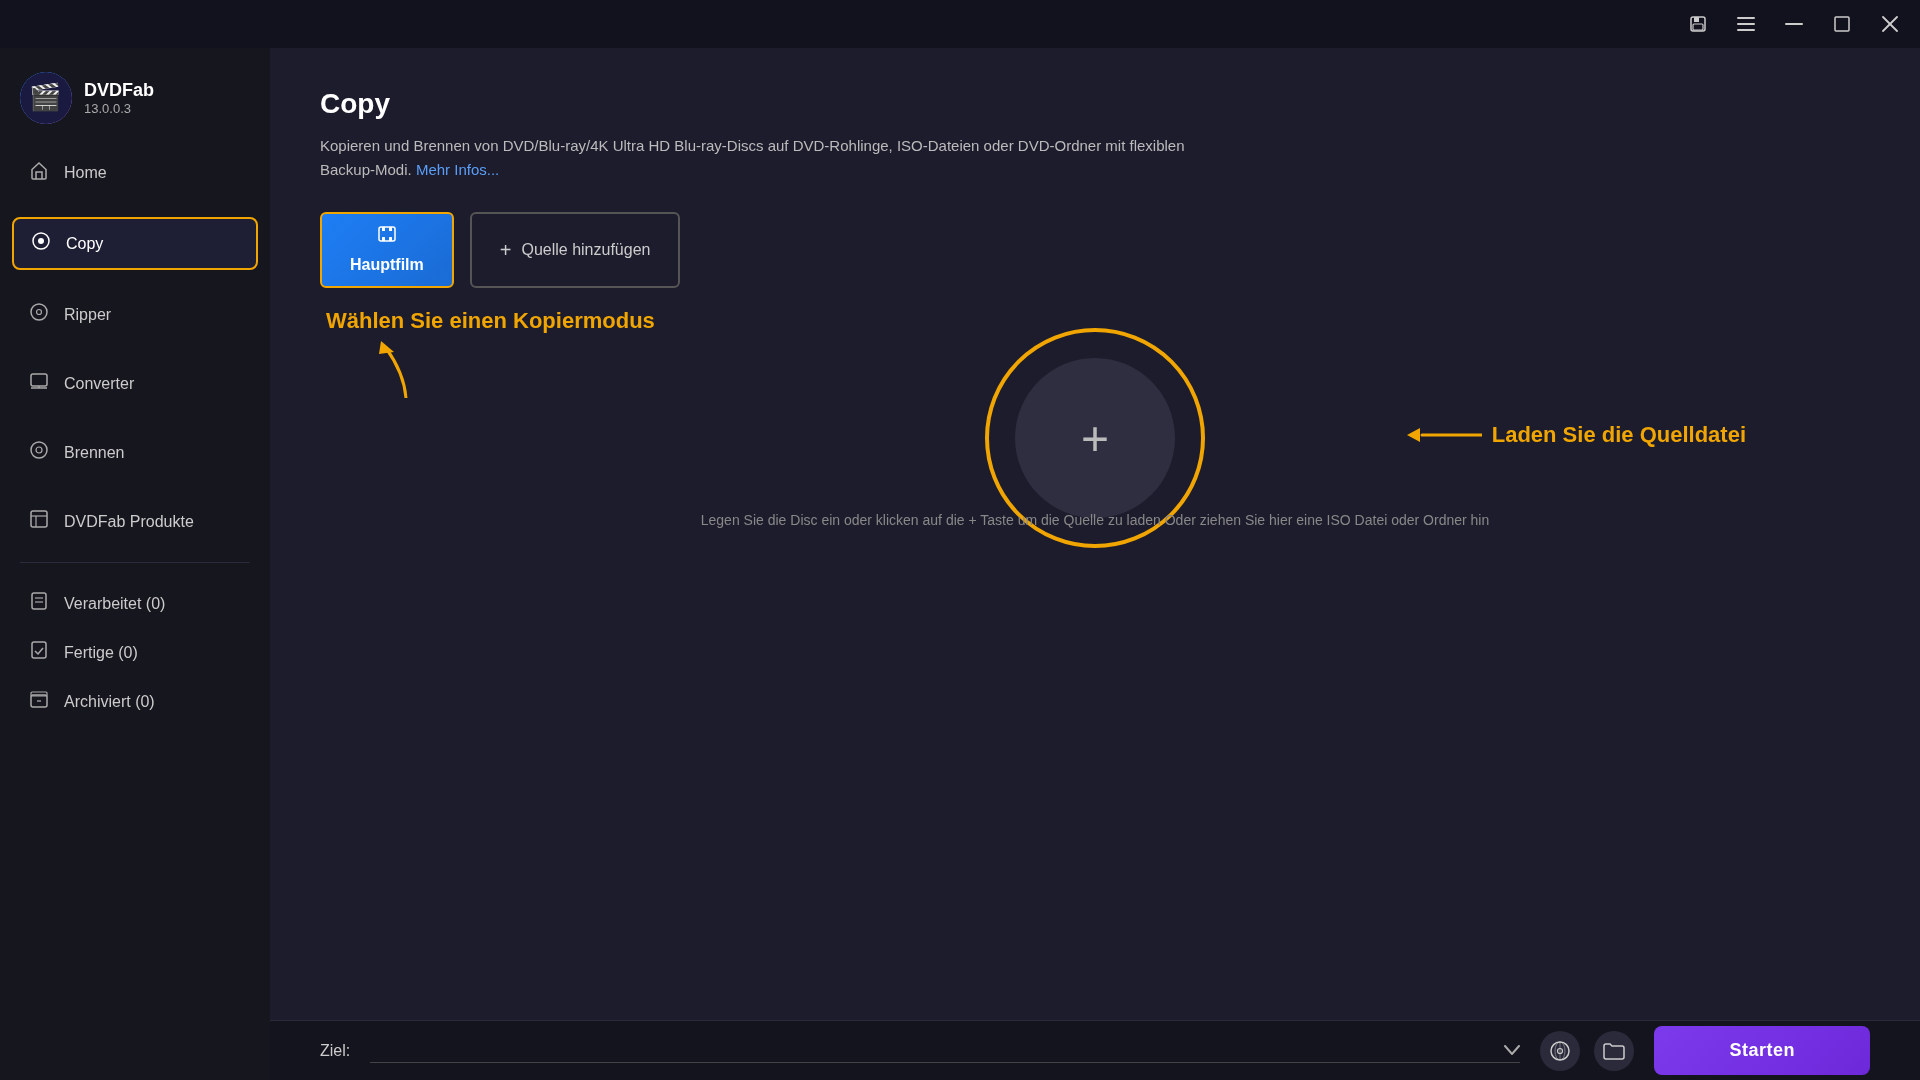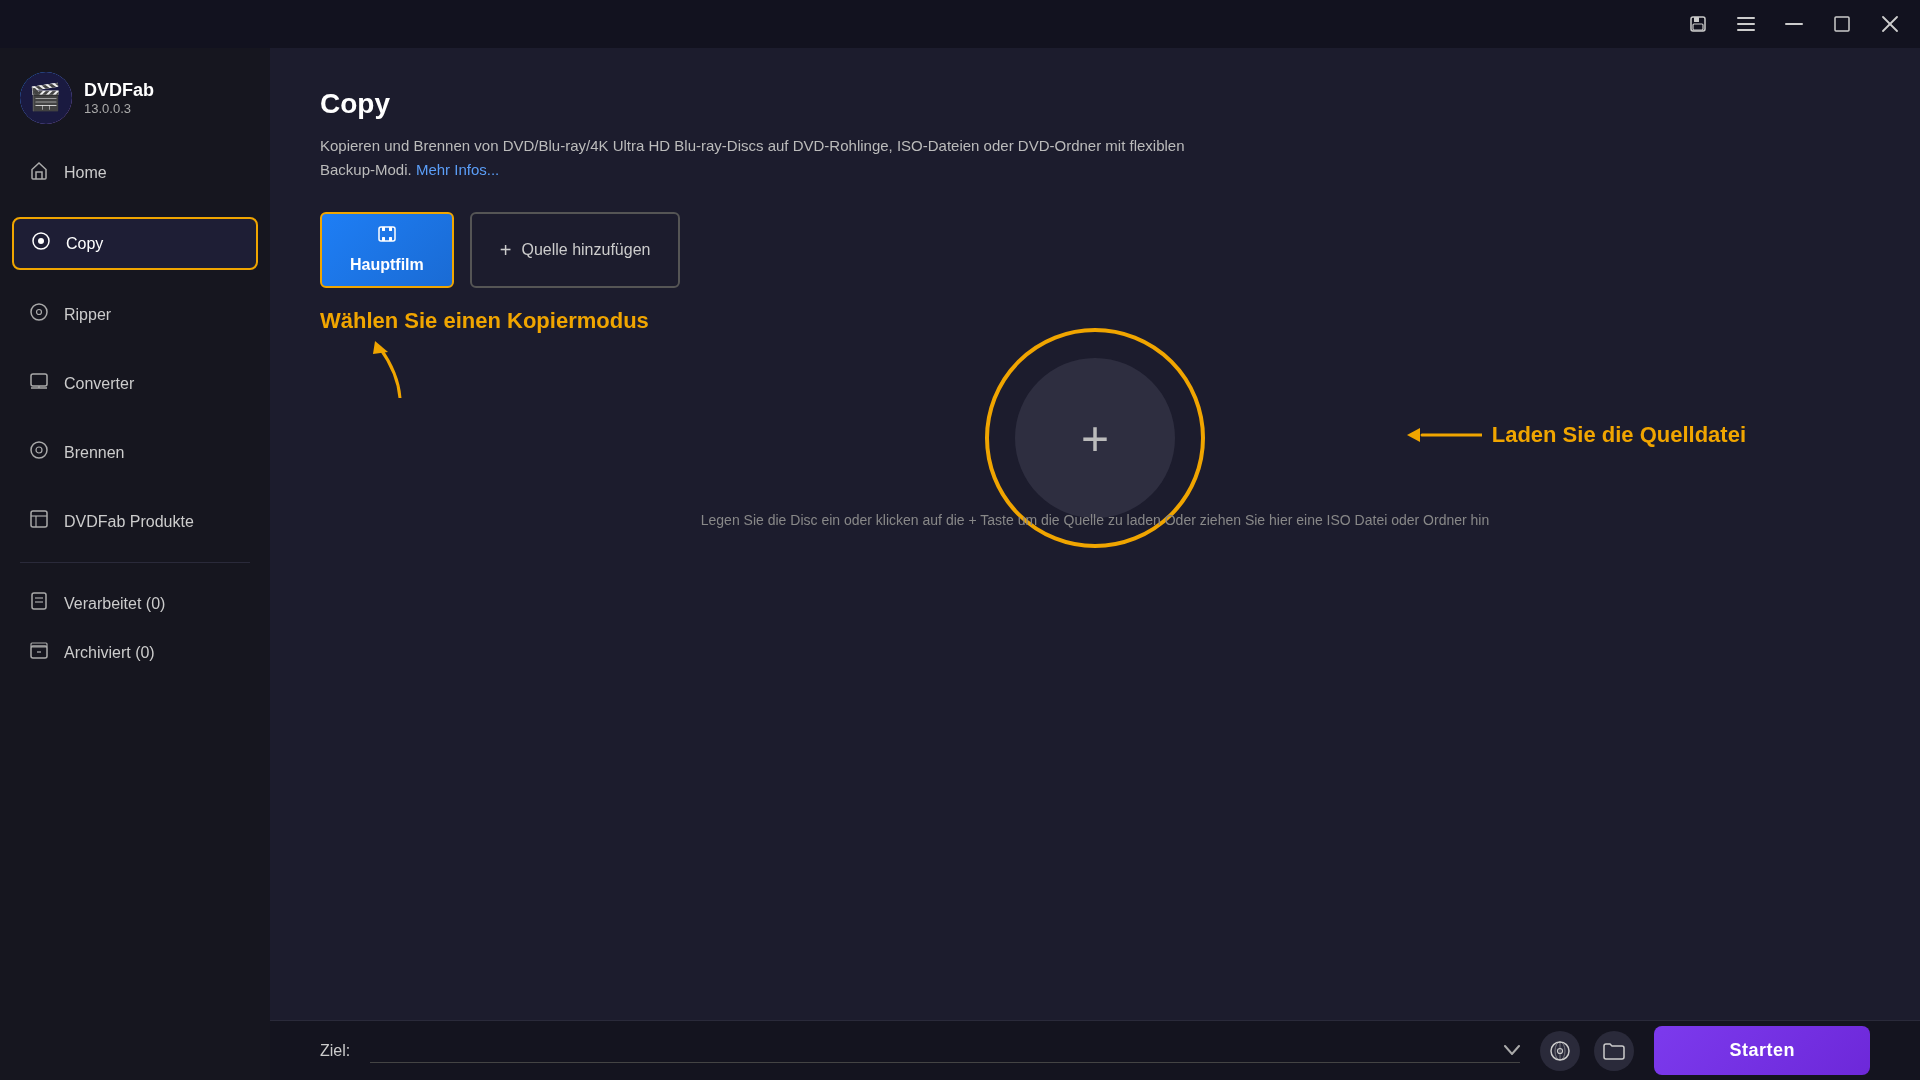--- a/index.html
+++ b/index.html
@@ -450,20 +450,29 @@
         <span class="icon">
           <svg width="20" height="20" viewBox="0 0 20 20" fill="none">
             <rect x="3" y="2" width="14" height="16" rx="2" stroke="#aaa" stroke-width="1.5" fill="none"></rect>
             <line x1="6" y1="7" x2="14" y2="7" stroke="#aaa" stroke-width="1.2"></line>
             <line x1="6" y1="11" x2="14" y2="11" stroke="#aaa" stroke-width="1.2"></line>
           </svg>
         </span>
         <span>Verarbeitet (0)</span>
       </div>
 
+      <div class="sidebar-item">
+        <span class="icon">
+          <svg width="20" height="20" viewBox="0 0 20 20" fill="none">
+            <rect x="3" y="2" width="14" height="16" rx="2" stroke="#aaa" stroke-width="1.5" fill="none"></rect>
+            <polyline points="6,11 9,14 14,8" stroke="#aaa" stroke-width="1.5" fill="none"></polyline>
+          </svg>
+        </span>
+        <span>Fertige (0)</span>
+      </div>
 
       <div class="sidebar-item">
         <span class="icon">
           <svg width="20" height="20" viewBox="0 0 20 20" fill="none">
             <rect x="2" y="6" width="16" height="12" rx="2" stroke="#aaa" stroke-width="1.5" fill="none"></rect>
             <rect x="2" y="3" width="16" height="4" rx="1" stroke="#aaa" stroke-width="1.2" fill="none"></rect>
             <line x1="8" y1="12" x2="12" y2="12" stroke="#aaa" stroke-width="1.3"></line>
           </svg>
         </span>
         <span>Archiviert (0)</span>
@@ -495,21 +504,21 @@
           <span>Hauptfilm</span>
         </button>
         <button class="btn-quelle">
           <span style="font-size:20px;line-height:1;">+</span>
           <span>Quelle hinzufügen</span>
         </button>
       </div>
 
       <div class="center-area">
 
-        <div style="position:absolute; left:0; top:-20px;">
+        <div style="position:absolute; left:6px; top:-20px;">
           <div style="color:#f0a500; font-size:22px; font-weight:600; margin-bottom:4px;">Wählen Sie einen Kopiermodus</div>
 
           <div style="margin-left:50px; margin-top:4px;">
             <svg width="40" height="60" viewBox="0 0 40 60" fill="none">
               <path d="M30 60 Q28 35 10 10" stroke="#f0a500" stroke-width="3" fill="none" stroke-linecap="round"></path>
               <polygon points="5,3 18,14 3,16" fill="#f0a500"></polygon>
             </svg>
           </div>
         </div>
 

